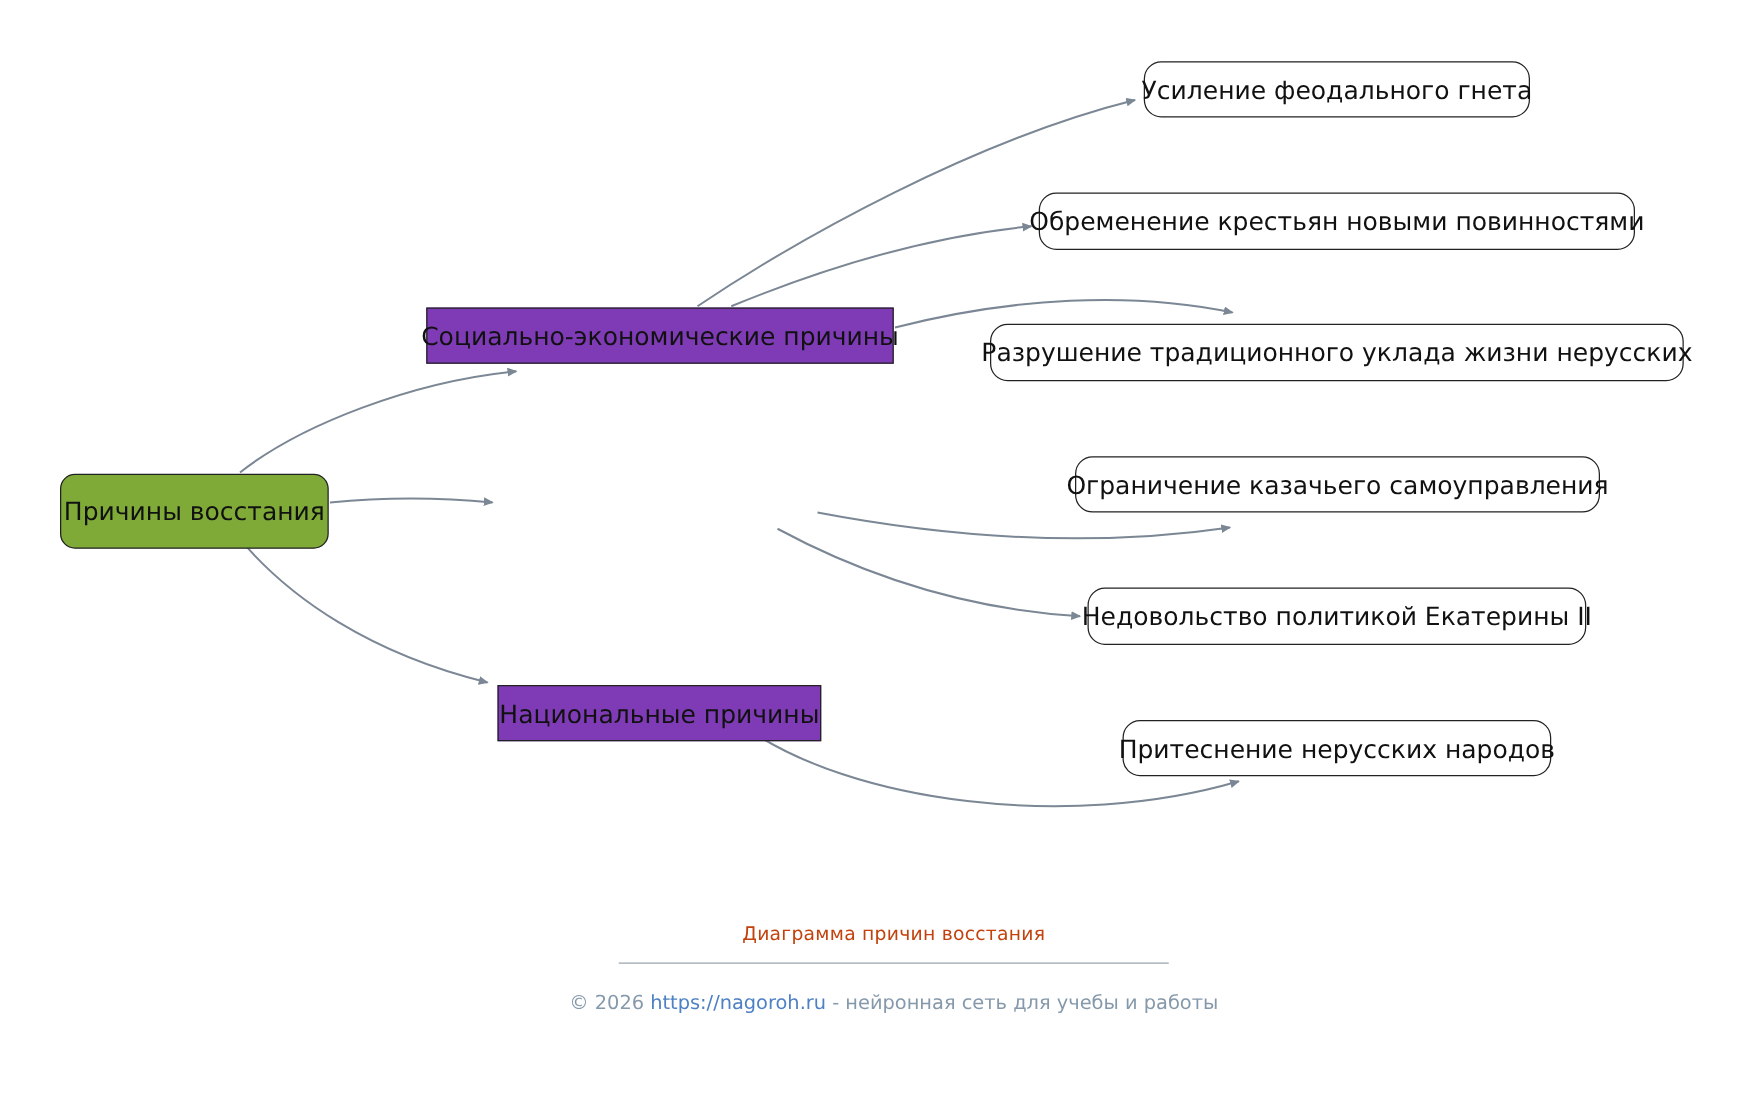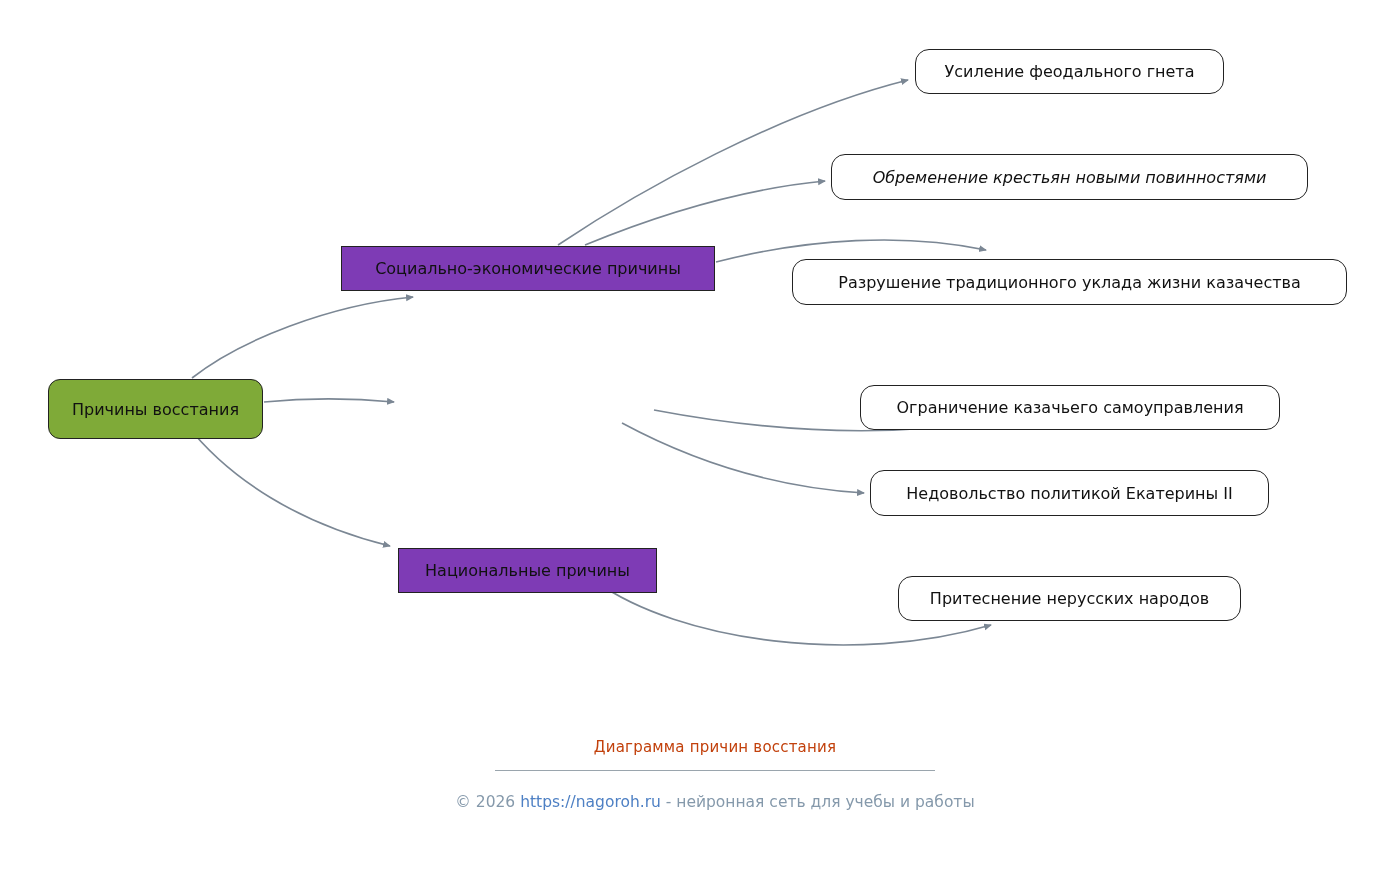--- a/index.html
+++ b/index.html
@@ -21,21 +21,21 @@
     width: 1395px; height: 894px;
     z-index: 1;
   }
   .node {
     position: absolute;
     box-sizing: border-box;
     display: flex;
     align-items: center;
     justify-content: center;
     white-space: nowrap;
-    font-size: 16px;
+    font-size: 20px;
     color: #111111;
     border: 1.5px solid #222222;
     z-index: 2;
   }
   .node-root {
     left: 48px; top: 379px; width: 215px; height: 60px;
     background: #7faa38;
     border-radius: 12px;
   }
   .node-branch {
@@ -43,21 +43,21 @@
     border-radius: 0;
   }
   .node-leaf {
     background: #ffffff;
     border-radius: 14px;
   }
   #branch-0 { left: 341px; top: 246px; width: 374px; height: 45px; }
   #branch-1 { left: 402px; top: 379px; width: 251px; height: 44px; }
   #branch-2 { left: 398px; top: 536px; width: 259px; height: 45px; }
   #leaf-0-0 { left: 915px; top: 49px;  width: 309px; height: 45px; }
-  #leaf-0-1 { left: 831px; top: 154px; width: 477px; height: 46px; font-style: italic; }
+  #leaf-0-1 { left: 831px; top: 154px; width: 477px; height: 46px; }
   #leaf-0-2 { left: 792px; top: 259px; width: 555px; height: 46px; }
   #leaf-1-0 { left: 860px; top: 365px; width: 420px; height: 45px; }
   #leaf-1-1 { left: 870px; top: 470px; width: 399px; height: 46px; }
   #leaf-2-0 { left: 898px; top: 576px; width: 343px; height: 45px; }
 
   .footer {
     position: absolute;
     left: 35px;
     top: 738px;
     width: 1360px;
@@ -116,23 +116,23 @@
 
   <div class="node node-branch" id="branch-0" style="background: rgb(126, 59, 181);">Социально-экономические причины</div>
 
 
   <div class="node node-branch" id="branch-2" style="background: rgb(126, 59, 181); margin-top: 12px;">Национальные причины</div>
 
   <div class="node node-leaf" id="leaf-0-0" style="background: rgb(255, 255, 255);">Усиление феодального гнета</div>
 
   <div class="node node-leaf" id="leaf-0-1" style="background: rgb(255, 255, 255);">Обременение крестьян новыми повинностями</div>
 
-  <div class="node node-leaf" id="leaf-0-2" style="background: rgb(255, 255, 255);">Разрушение традиционного уклада жизни казачества</div>
+  <div class="node node-leaf" id="leaf-0-2" style="background: rgb(255, 255, 255);">Разрушение традиционного уклада жизни нерусских</div>
 
-  <div class="node node-leaf" id="leaf-1-0" style="background: rgb(255, 255, 255); margin-top: 20px;">Ограничение казачьего самоуправления</div>
+  <div class="node node-leaf" id="leaf-1-0" style="background: rgb(255, 255, 255);">Ограничение казачьего самоуправления</div>
 
   <div class="node node-leaf" id="leaf-2-0" style="background: rgb(255, 255, 255);">Притеснение нерусских народов</div>
 
   <div class="node node-leaf" id="leaf-1-1" style="background: rgb(255, 255, 255);">Недовольство политикой Екатерины II</div>
 
   <div class="footer">
     <div class="footer-caption">Диаграмма причин восстания</div>
     <div class="footer-rule"></div>
     <div class="footer-copy">
       <span>© 2026 </span><a class="footer-link">https://nagoroh.ru</a><span> - нейронная сеть для учебы и работы</span>

